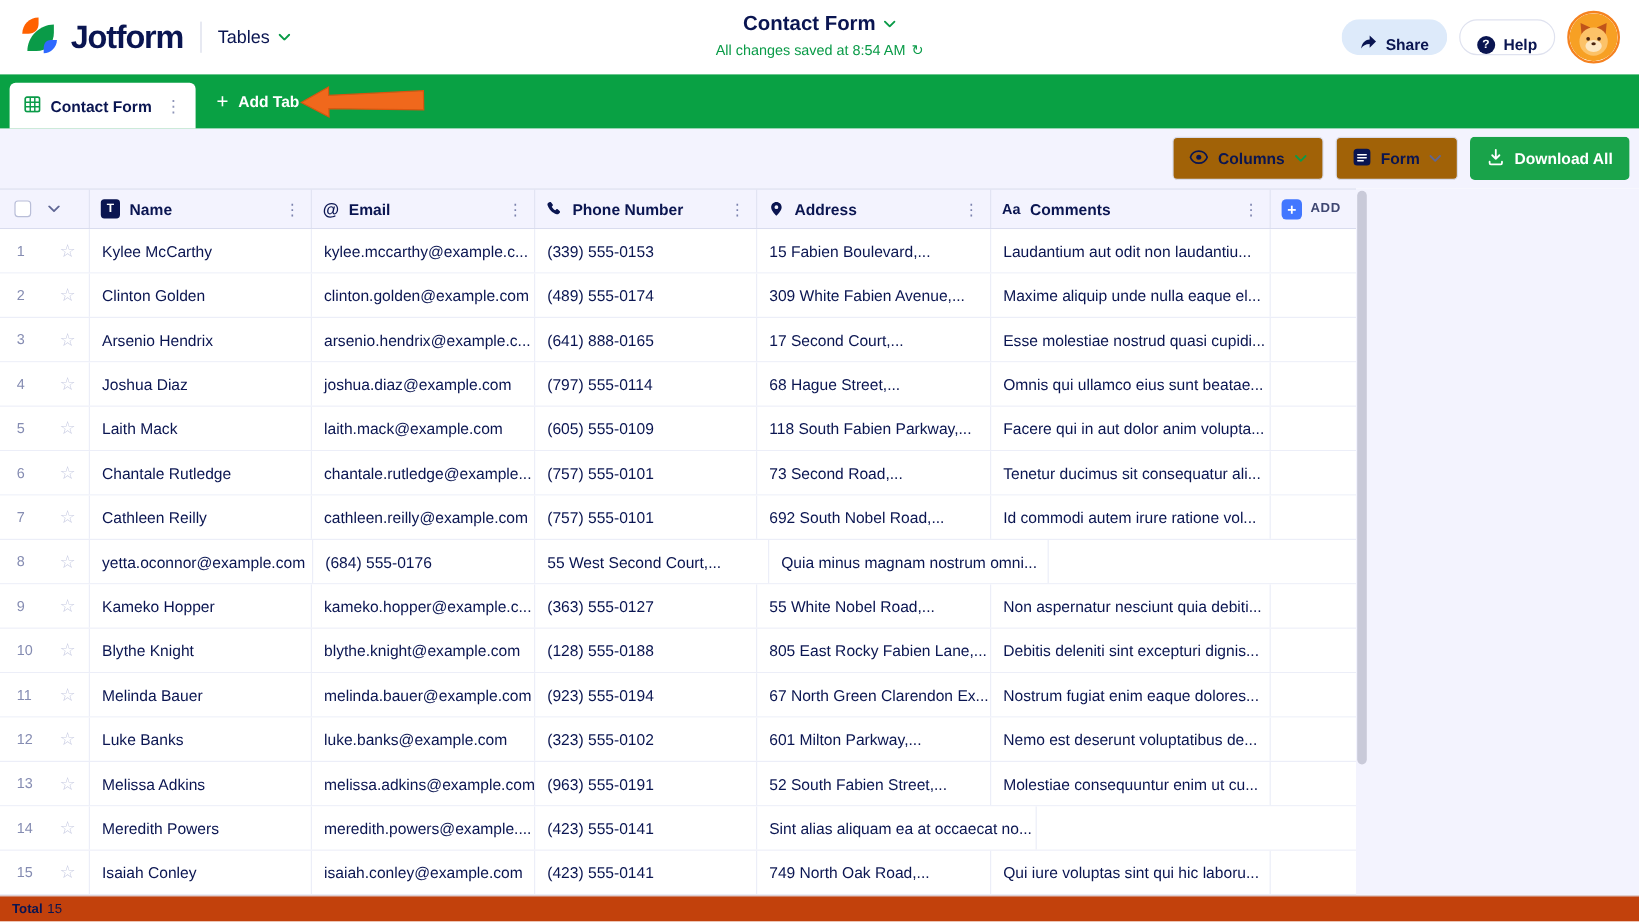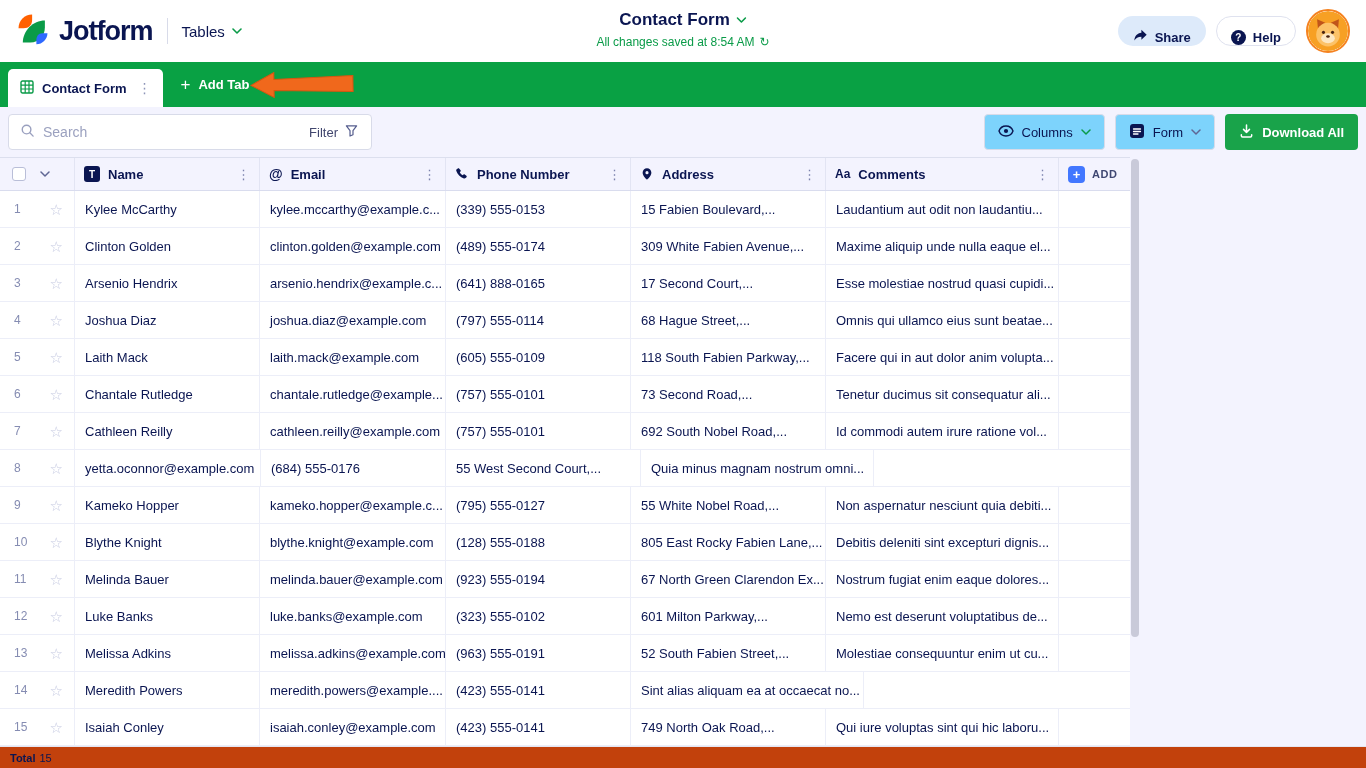--- a/index.html
+++ b/index.html
@@ -40,21 +40,21 @@
   .annotation-arrow { position:absolute; left:249px; top:9px; width:106px; height:27px; transform:rotate(-1deg); }
   .annotation-arrow polygon { fill:var(--arrow_orange,#f0681c); stroke:#d85510; stroke-width:1; }
 
   
   .toolbar { height:50px; background:var(--lavender,#f3f3fe); display:flex; align-items:center; padding:0 8px; flex:0 0 auto; }
   .searchbox { width:364px; height:36px; background:#fff; border:1px solid var(--border,#d8dbe9); border-radius:4px; display:flex; align-items:center; padding-left:11px; }
   .searchbox input { flex:1; min-width:0; border:none; outline:none; font-size:14px; font-family:inherit; color:var(--navy,#0a1551); margin-left:8px; }
   .searchbox input::placeholder { color:#9ba1bf; }
   .filterbtn { display:flex; align-items:center; gap:7px; border:none; background:none; font-size:13px; color:#41466e; padding:0 13px; height:100%; cursor:pointer; font-family:inherit; }
   .toolbar-right { margin-left:auto; display:flex; gap:10px; }
-  .tbtn { height:36px; background:#7dd3fc; border:1px solid var(--border,#d8dbe9); border-radius:4px; display:flex; align-items:center; gap:8px; padding:0 13px; font-size:13px; font-weight:400; color:var(--navy,#0a1551); cursor:pointer; font-family:inherit; }
+  .tbtn { height:36px; background:#a16207; border:1px solid var(--border,#d8dbe9); border-radius:4px; display:flex; align-items:center; gap:8px; padding:0 13px; font-size:13px; font-weight:700; color:var(--navy,#0a1551); cursor:pointer; font-family:inherit; }
   .download-btn { background:var(--downloadgreen,#19a34a); border-color:transparent; color:#fff; font-weight:bold; }
 
   
   .content { display:flex; height:589px; background:#fff; flex:0 0 auto; }
   .grid { width:1130px; flex:0 0 auto; }
   .ghead { display:flex; height:34px; background:var(--lavender,#f3f3fe); border-top:1px solid #dcdfee; border-bottom:1px solid #d9dcee; }
   .hcell { display:flex; align-items:center; gap:8px; padding:0 9px; border-right:1px solid #e2e4f3; font-size:13px; font-weight:bold; color:var(--navy,#0a1551); overflow:hidden; }
   .hlabel { white-space:nowrap; }
   .dots { margin-left:auto; color:#7b82ad; cursor:pointer; font-weight:normal; font-size:13px; }
   .col-sel { width:75px; gap:14px; padding-left:12px; }
@@ -171,37 +171,20 @@
     <button class="addtab">
       <span class="plus">+</span>
       <span>Add Tab</span>
     </button>
     <svg class="annotation-arrow" viewBox="0 0 106 27">
       <polygon points="2,13.5 25,1 25,8 104,5.5 104,21.5 25,19 25,26"></polygon>
     </svg>
   </div>
 
   <div class="toolbar">
-    <div class="searchbox">
-      <span>
-        <svg width="15" height="15" viewBox="0 0 16 16">
-            <circle cx="7" cy="7" r="4.6" fill="none" stroke="#9aa0bf" stroke-width="1.5"></circle>
-            <path d="M10.5 10.5L14 14" stroke="#9aa0bf" stroke-width="1.5" stroke-linecap="round"></path>
-          </svg>
-      </span>
-      <input type="text" placeholder="Search" style="">
-      <button class="filterbtn">
-        <span>Filter</span>
-        <span>
-          <svg width="13" height="13" viewBox="0 0 14 14">
-              <path d="M1.5 2h11L8.6 7.2v4.3L5.4 13V7.2L1.5 2z" fill="none" stroke="#555d8e" stroke-width="1.3" stroke-linejoin="round"></path>
-            </svg>
-        </span>
-      </button>
-    </div>
     <div class="toolbar-right">
       <button class="tbtn">
         <span>
           <svg width="16" height="16" viewBox="0 0 16 16">
               <path d="M8 3C4.8 3 2.1 5 1 8c1.1 3 3.8 5 7 5s5.9-2 7-5c-1.1-3-3.8-5-7-5z" fill="none" stroke="#0a1551" stroke-width="1.4"></path>
               <circle cx="8" cy="8" r="2.1" fill="#0a1551"></circle>
             </svg>
         </span>
         <span>Columns</span>
         <span class="green-chev">
@@ -381,21 +364,21 @@
     <div class="cell col-comments c-comments">Quia minus magnam nostrum omni...</div>
   </div>
 
   <div class="grow">
     <div class="cell sel">
       <span class="num">9</span>
       <span class="star">☆</span>
     </div>
     <div class="cell col-name c-name">Kameko Hopper</div>
     <div class="cell col-email c-email">kameko.hopper@example.c...</div>
-    <div class="cell col-phone c-phone">(795) 555-0127</div>
+    <div class="cell col-phone c-phone">(363) 555-0127</div>
     <div class="cell col-address c-address">55 White Nobel Road,...</div>
     <div class="cell col-comments c-comments">Non aspernatur nesciunt quia debiti...</div>
   </div>
 
   <div class="grow">
     <div class="cell sel">
       <span class="num">10</span>
       <span class="star">☆</span>
     </div>
     <div class="cell col-name c-name">Blythe Knight</div>

